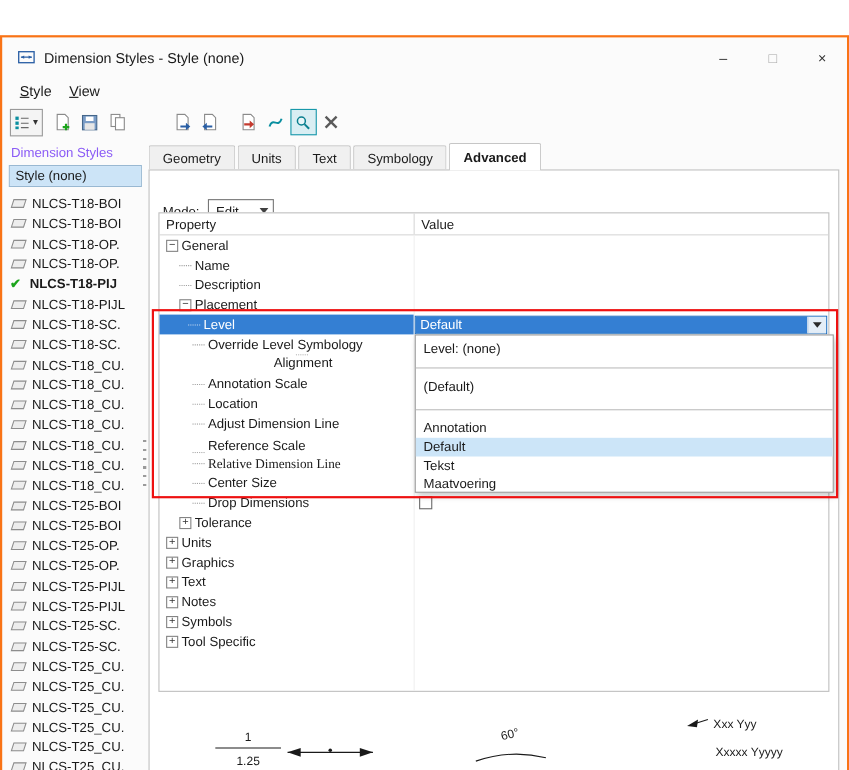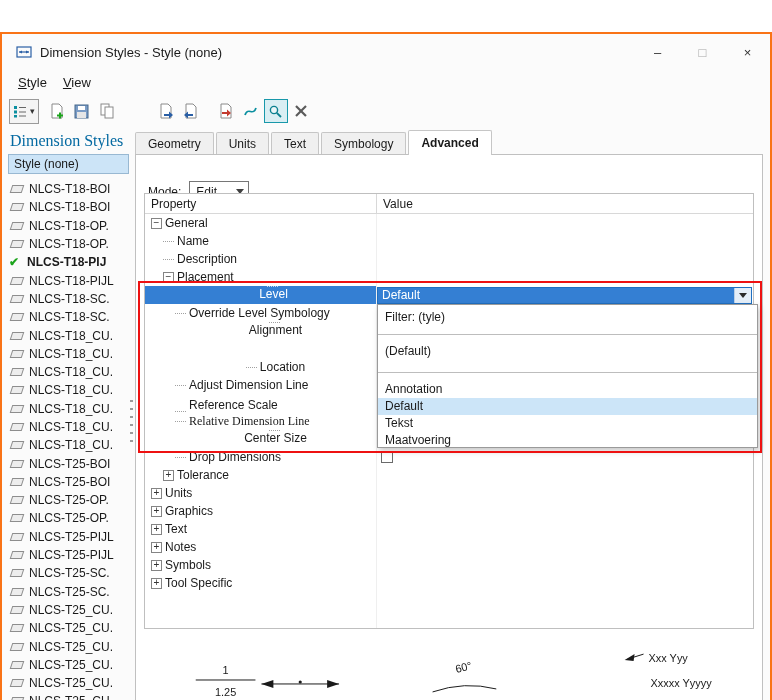--- a/index.html
+++ b/index.html
@@ -30,21 +30,21 @@
   .tb-btn { width:24px; height:24px; display:flex; align-items:center; justify-content:center; margin-right:1px; }
   .tb-split { display:flex; align-items:center; height:25px; border:1px solid #9a9a9a;
               background:#f4f4f4; padding:0 3px; margin-right:6px; }
   .tb-split .caret { font-size:9px; color:#333; margin-left:3px; }
   .tb-gap { width:34px; }
   .tb-gap-sm { width:10px; }
   .tb-btn.active { border:1px solid #1898aa; background:#d9eef3; }
 
   
   .sidebar { position:absolute; left:6px; top:97px; width:121px; bottom:6px; }
-  .sidebar-header { font-size:16px; padding:1px 0 4px 2px; color:#0369a1;font-family:Liberation Serif, serif; }
+  .sidebar-header { font-size:12px; padding:1px 0 4px 2px; color:#8b5cf6; }
   .current-style-box { border:1px solid #98b8d2; background:#0ea5e9; }
   .current-style-item { background:#cce4f7; font-size:12px; padding:2px 5px; }
   .style-list { margin-top:6px; }
   .list-item { display:flex; align-items:center; height:18.3px; font-size:12px; overflow:hidden; white-space:nowrap; }
   .style-glyph { width:12px; height:8px; border:1px solid #8d8d8d; background:#ededed;
                  transform:skewX(-18deg); margin:0 6px 0 3px; flex:0 0 auto; }
   .check-glyph { width:14px; margin:0 4px 0 1px; color:#1ca41c; font-size:12px; font-weight:bold; flex:0 0 auto; }
   .list-label { overflow:hidden; }
   .list-label.bold { font-weight:bold; }
 
@@ -398,21 +398,21 @@
               <div class="tval"></div>
             </div>
             <div class="trow">
               <div class="tprop" style="padding-left: 18px;">
                 <span class="expbox">−</span>
                 <span class="tlabel">Placement</span>
               </div>
               <div class="tval"></div>
             </div>
             <div class="trow sel">
-              <div class="tprop" style="padding-left: 26px; flex-direction: column;">
+              <div class="tprop" style="padding-left: 26px;">
                 <span class="stub"></span>
                 <span class="tlabel">Level</span>
               </div>
               <div class="tval">
                 <div class="lvl-combo">
                   <div class="lvl-combo-text">Default</div>
                   <div class="lvl-combo-btn">
                     <span class="chev"></span>
                   </div>
                 </div>
@@ -426,24 +426,28 @@
               <div class="tval"></div>
             </div>
             <div class="trow">
               <div class="tprop" style="padding-left: 30px; flex-direction: column;">
                 <span class="stub"></span>
                 <span class="tlabel">Alignment</span>
               </div>
               <div class="tval"></div>
             </div>
             <div class="trow">
-              <div class="tval"></div>
-            </div>
-            <div class="trow">
-              <div class="tprop" style="padding-left: 30px; justify-content: center;">
+              <div class="tprop" style="padding-left: 30px;">
+                <span class="stub"></span>
+                <span class="tlabel">Annotation Scale</span>
+              </div>
+              <div class="tval"></div>
+            </div>
+            <div class="trow">
+              <div class="tprop" style="padding-left: 30px;">
                 <span class="stub"></span>
                 <span class="tlabel">Location</span>
               </div>
               <div class="tval"></div>
             </div>
             <div class="trow">
               <div class="tprop" style="padding-left: 30px;">
                 <span class="stub"></span>
                 <span class="tlabel">Adjust Dimension Line</span>
               </div>
@@ -457,21 +461,21 @@
               <div class="tval"></div>
             </div>
             <div class="trow">
               <div class="tprop" style="padding-left: 30px; font-family: Liberation Serif, serif;">
                 <span class="stub"></span>
                 <span class="tlabel">Relative Dimension Line</span>
               </div>
               <div class="tval"></div>
             </div>
             <div class="trow">
-              <div class="tprop" style="padding-left: 30px; flex-direction: column;">
+              <div class="tprop" style="padding-left: 30px;">
                 <span class="stub"></span>
                 <span class="tlabel">Center Size</span>
               </div>
               <div class="tval"></div>
             </div>
             <div class="trow">
               <div class="tprop" style="padding-left: 30px;">
                 <span class="stub"></span>
                 <span class="tlabel">Drop Dimensions</span>
               </div>
@@ -524,21 +528,21 @@
             <div class="trow">
               <div class="tprop" style="padding-left: 6px;">
                 <span class="expbox">+</span>
                 <span class="tlabel">Tool Specific</span>
               </div>
               <div class="tval"></div>
             </div>
           </div>
 
         <div class="dropdown-popup">
-          <div class="pp-filter">Filter: (tyle)</div>
+          <div class="pp-filter">Level: (none)</div>
           <div class="pp-sep1"></div>
           <div class="pp-default">(Default)</div>
           <div class="pp-sep2"></div>
           <div>
               <div class="opt">Annotation</div>
               <div class="opt hl">Default</div>
               <div class="opt">Tekst</div>
               <div class="opt">Maatvoering</div>
             </div>
         </div>

